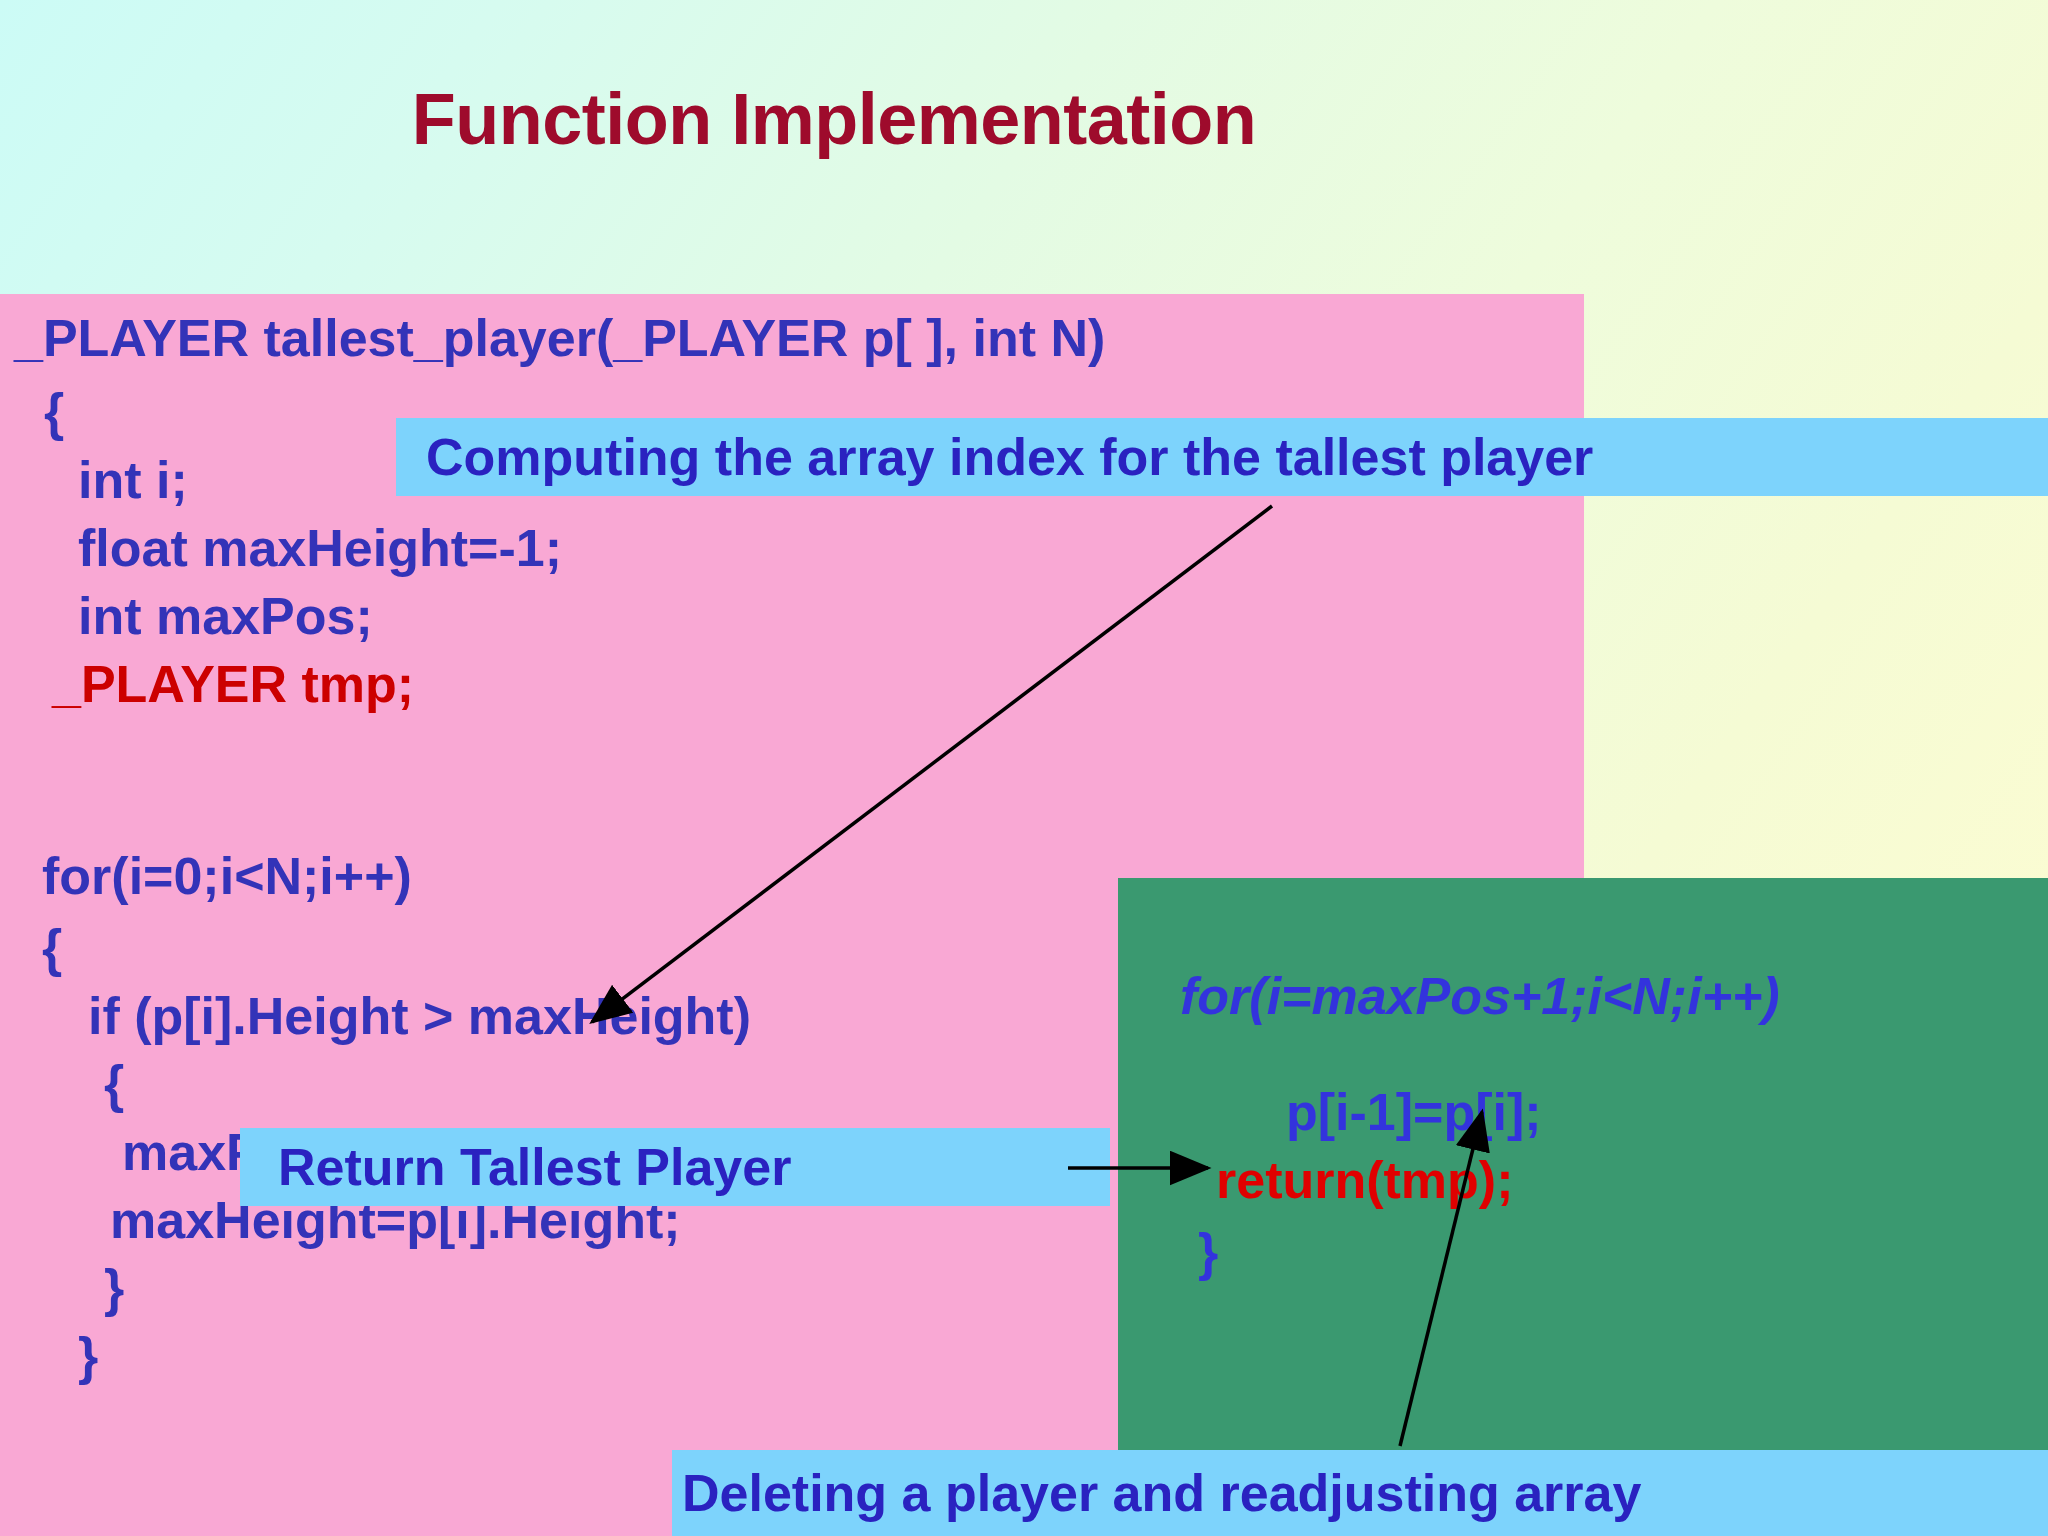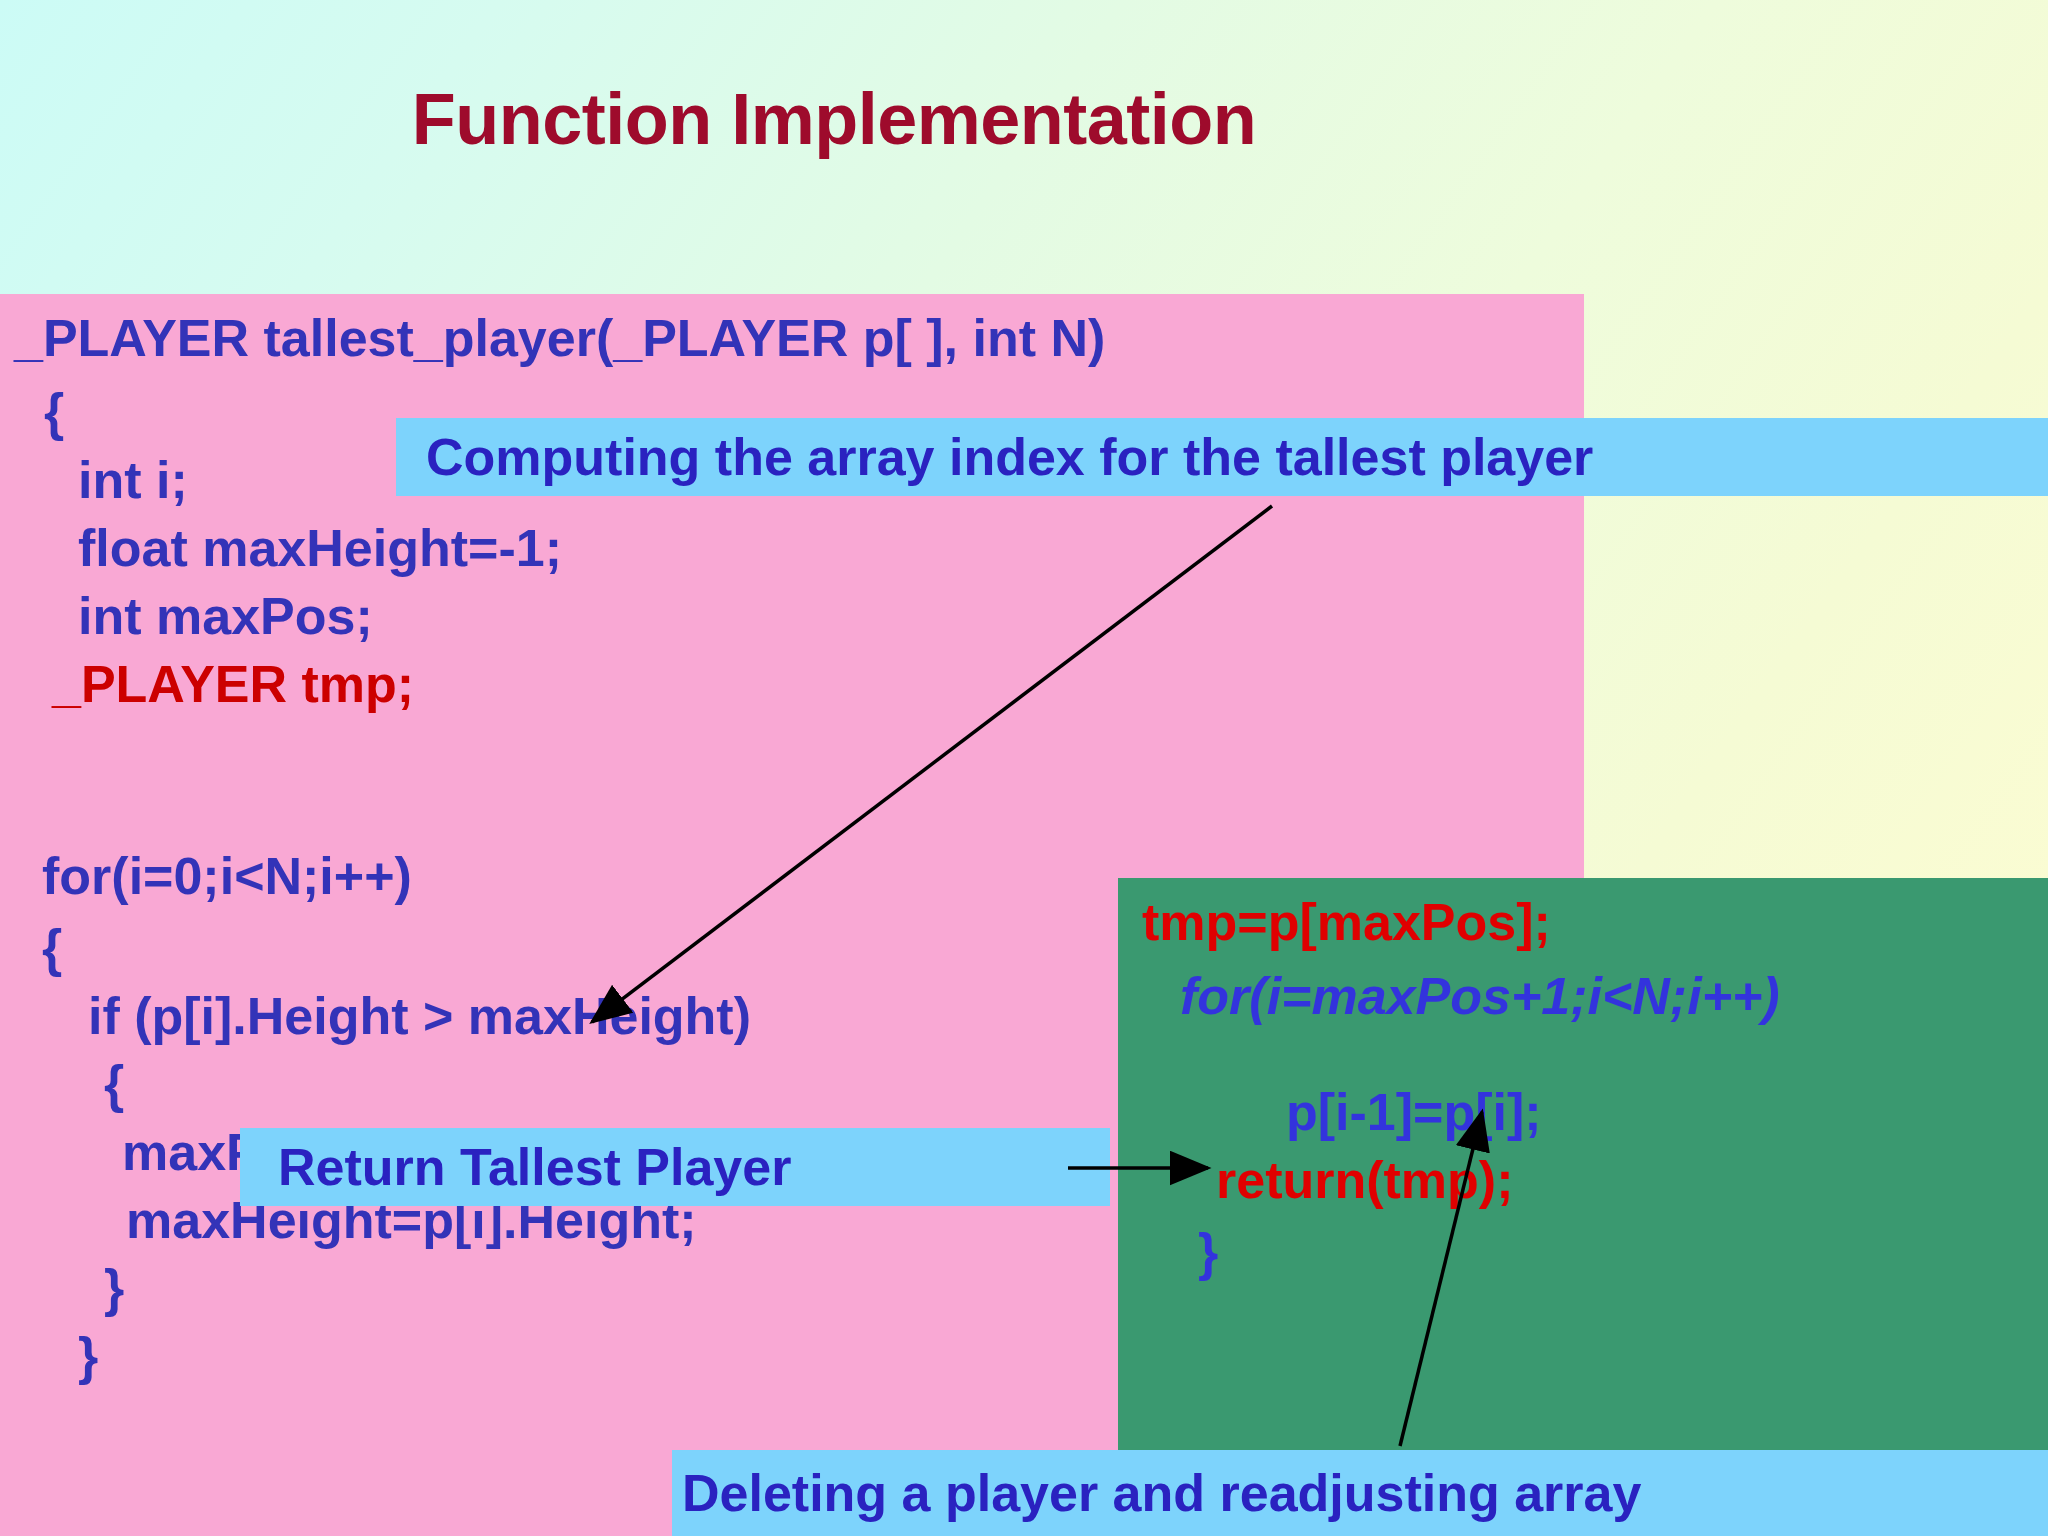--- a/index.html
+++ b/index.html
@@ -132,27 +132,26 @@
     <div class="code-line" style="left: 44px; top: 92px;">{</div>
     <div class="code-line" style="left: 78px; top: 160px;">int i;</div>
     <div class="code-line" style="left: 78px; top: 228px;">float maxHeight=-1;</div>
     <div class="code-line" style="left: 78px; top: 296px;">int maxPos;</div>
     <div class="code-line red" style="left: 52px; top: 364px;">_PLAYER tmp;</div>
     <div class="code-line" style="left: 42px; top: 556px;">for(i=0;i&lt;N;i++)</div>
     <div class="code-line" style="left: 42px; top: 628px;">{</div>
     <div class="code-line" style="left: 88px; top: 696px;">if (p[i].Height &gt; maxHeight)</div>
     <div class="code-line" style="left: 104px; top: 764px;">{</div>
     <div class="code-line" style="left: 122px; top: 832px;">maxPos=i;</div>
-    <div class="code-line" style="left: 126px; top: 900px; text-align: center;">maxHeight=p[i].Height;</div>
+    <div class="code-line" style="left: 110px; top: 900px; text-align: center;">maxHeight=p[i].Height;</div>
     <div class="code-line" style="left: 104px; top: 968px;">}</div>
     <div class="code-line" style="left: 78px; top: 1036px;">}</div>
   </div>
 
 <div id="code-panel-right">
-    <div class="code-line red" style="left: 24px; top: 18px;">tmp=p[maxPos];</div>
     <div class="code-line" style="left: 62px; top: 92px; font-style: italic;">for(i=maxPos+1;i&lt;N;i++)</div>
     <div class="code-line" style="left: 168px; top: 208px;">p[i-1]=p[i];</div>
     <div class="code-line red" style="left: 98px; top: 276px;">return(tmp);</div>
     <div class="code-line" style="left: 80px; top: 348px;">}</div>
   </div>
 
 <div class="callout" id="callout-computing">Computing the array index for the tallest player</div>
 
 <div class="callout" id="callout-return">Return Tallest Player</div>
 

